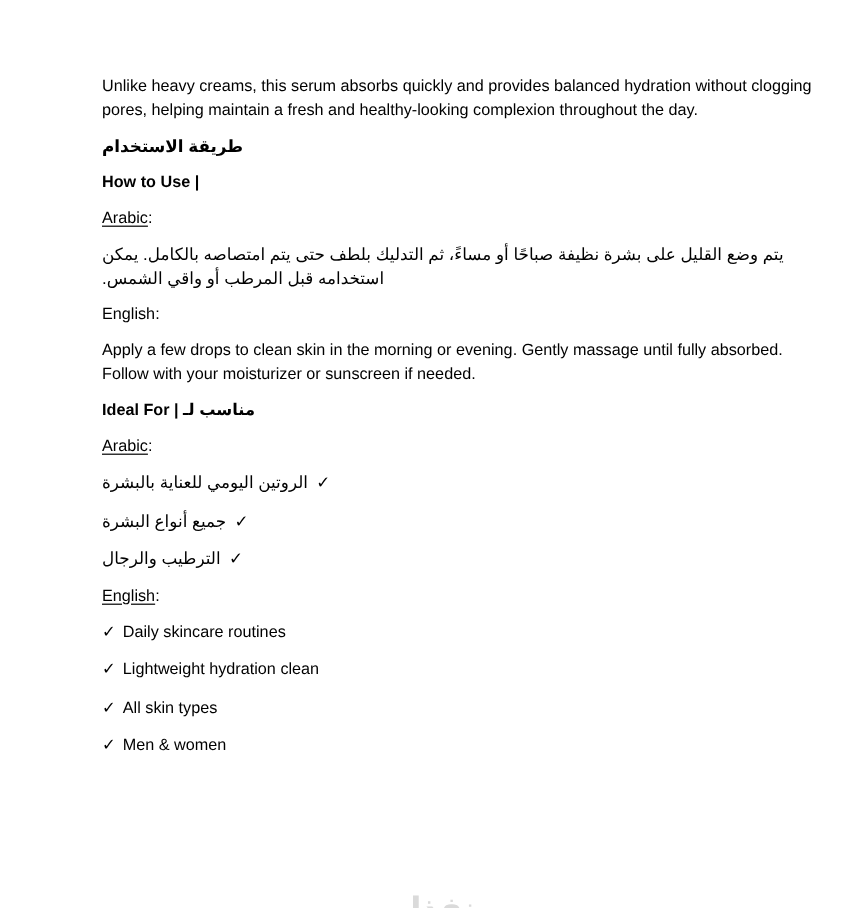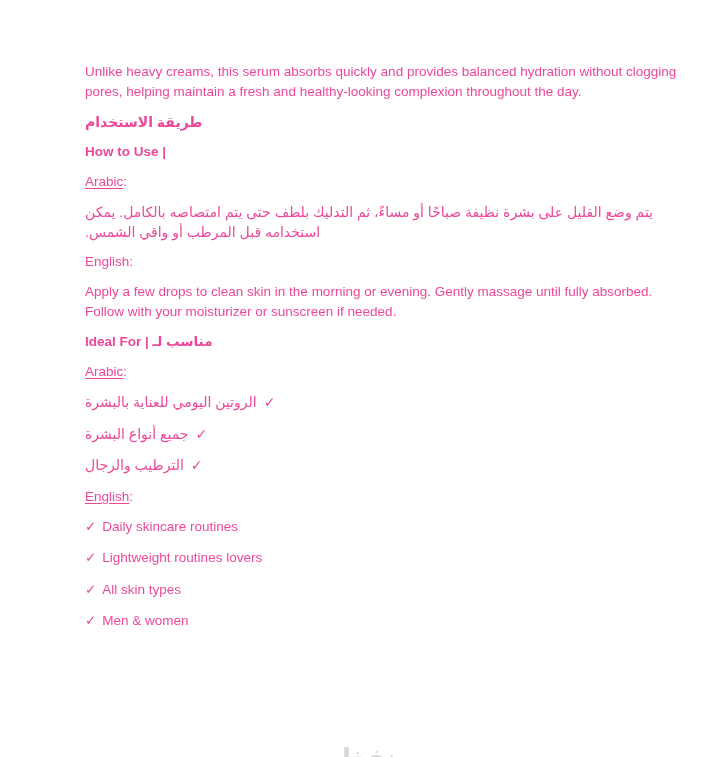--- a/index.html
+++ b/index.html
@@ -10,21 +10,21 @@
   }
   .page {
     position: relative;
     width: 720px;
     height: 757px;
     background: #ffffff;
     overflow: hidden;
   }
   .content {
     padding: 62px 36px 0 85px;
-    color: #ec4899;
+    color: #000000;
     font-size: 13.5px;
     line-height: 20px;
   }
   p { margin: 0 0 10px 0; }
   .bold { font-weight: 700; }
   .u { text-decoration: underline; text-underline-offset: 2px; }
   .ar {
     direction: rtl;
     text-align: left;
     font-size: 14px;
@@ -88,21 +88,21 @@
     <div>
       <p class="li ar" lang="ar"><span class="check">✓</span><span>الروتين اليومي للعناية بالبشرة</span></p>
       <p class="li ar" lang="ar"><span class="check">✓</span><span>جميع أنواع البشرة</span></p>
       <p class="li ar" lang="ar"><span class="check">✓</span><span>الترطيب والرجال</span></p>
     </div>
 
     <p><span class="u">English</span><span>:</span></p>
 
     <div>
       <p class="li en"><span class="check">✓</span><span>Daily skincare routines</span></p>
-      <p class="li en"><span class="check">✓</span><span>Lightweight routines lovers</span></p>
+      <p class="li en"><span class="check">✓</span><span>Lightweight hydration clean</span></p>
       <p class="li en"><span class="check">✓</span><span>All skin types</span></p>
       <p class="li en"><span class="check">✓</span><span>Men &amp; women</span></p>
     </div>
 
   </div>
 
   <div class="watermark">
     <div class="wm-logo" lang="ar">نفذلي</div>
     <div class="wm-domain">nafezly.com</div>
   </div>

